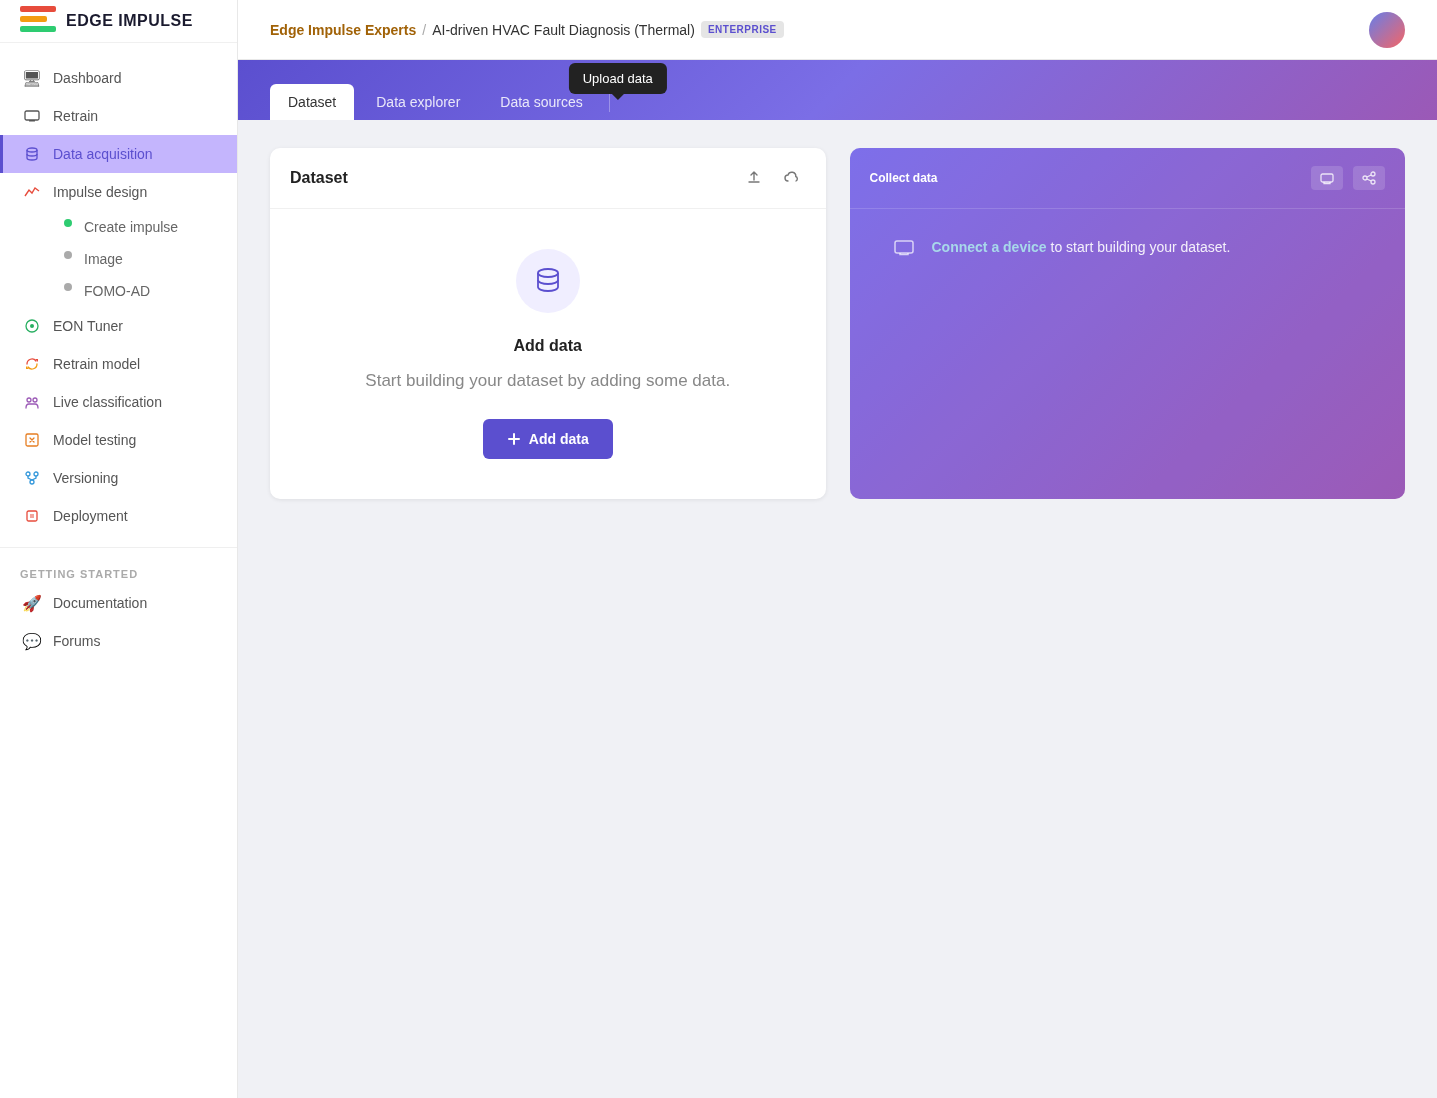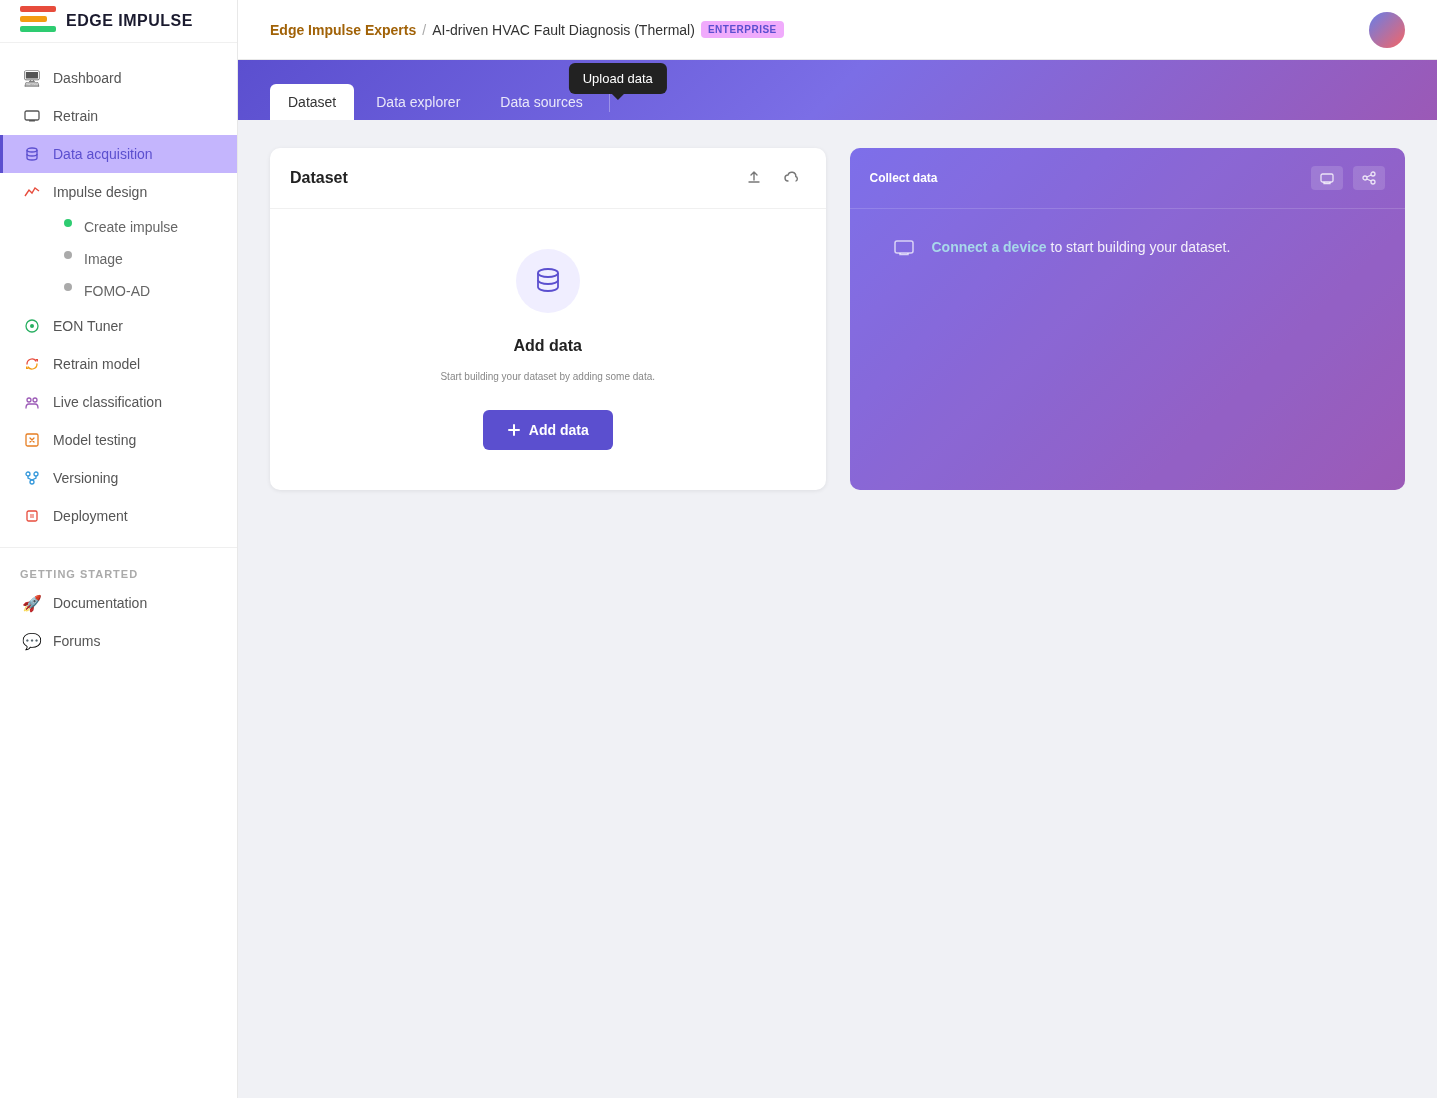--- a/index.html
+++ b/index.html
@@ -90,21 +90,21 @@
       display: flex;
       align-items: center;
       justify-content: space-between;
       flex-shrink: 0;
     }
     .breadcrumb { display: flex; align-items: center; gap: 6px; font-size: 14px; color: #555; }
     .breadcrumb-link { color: #a16207; cursor: pointer; font-weight: 700; }
     .breadcrumb-sep { color: #aaa; }
     .breadcrumb-current { color: #333; font-weight: 500; }
     .enterprise-badge {
-      background: #f0abfc;
+      background: #e5e5e5;
       color: #5b4fcf;
       font-size: 10px;
       font-weight: 700;
       padding: 3px 7px;
       border-radius: 4px;
       letter-spacing: 0.5px;
       text-transform: uppercase;
       text-align: right;
     }
     .avatar {
@@ -223,21 +223,21 @@
       background: #f0eeff;
       border-radius: 50%;
       display: flex;
       align-items: center;
       justify-content: center;
       font-size: 28px;
       margin-bottom: 8px;
     }
 
     .empty-title { font-size: 16px; font-weight: 600; color: #222; }
-    .empty-desc { font-size: 10px; color: #888; text-align: center; }
+    .empty-desc { font-size: 17px; color: #888; text-align: center; }
 
     .add-data-btn {
       background: #5b4fcf;
       color: #fff;
       border: none;
       padding: 12px 24px;
       border-radius: 6px;
       font-size: 14px;
       font-weight: 600;
       cursor: pointer;

